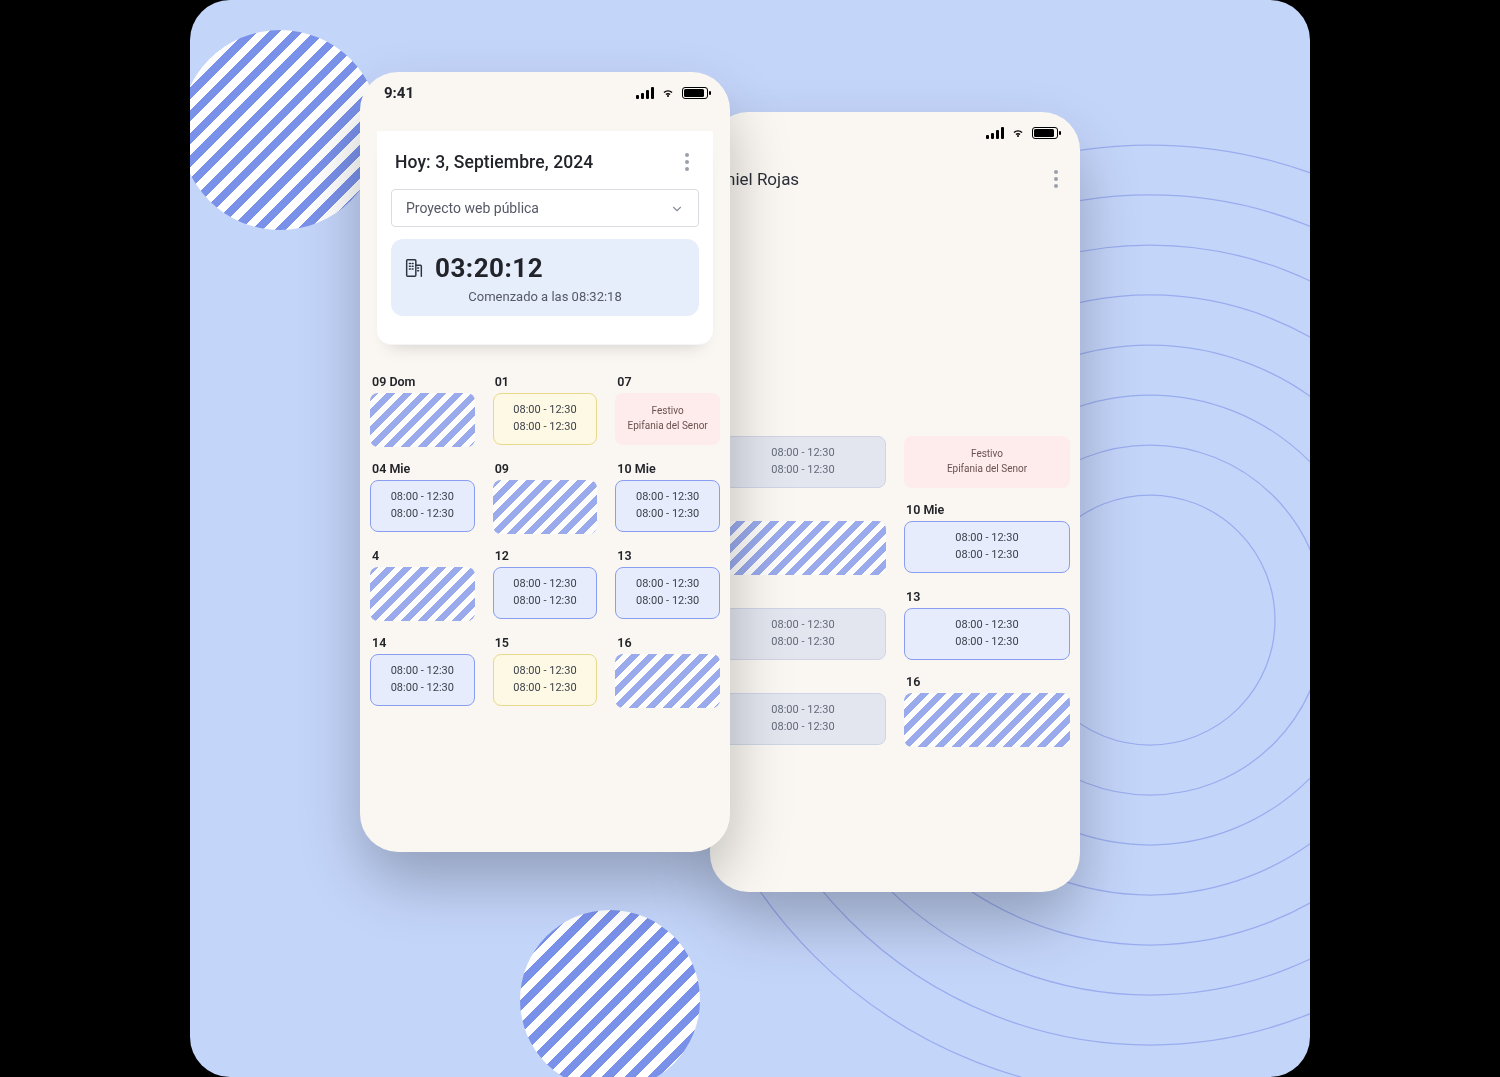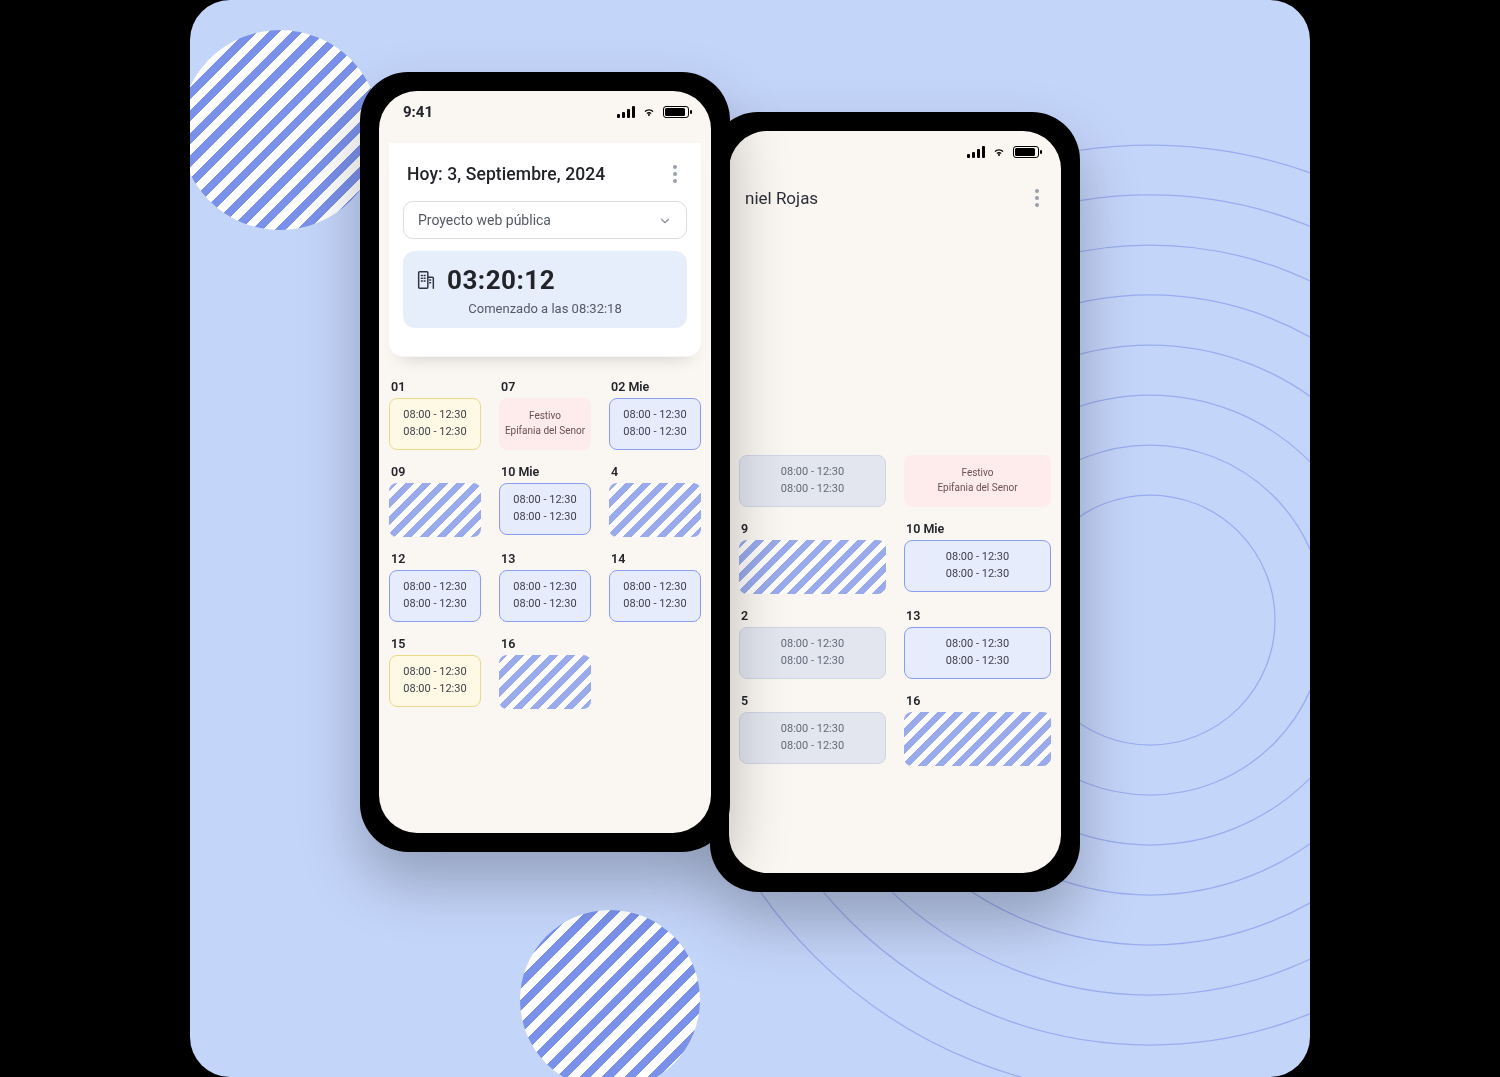--- a/index.html
+++ b/index.html
@@ -54,21 +54,21 @@
     opacity: .5;
   }
   .deco-rings svg { width: 100%; height: 100%; }
 
   
   .phone {
     position: absolute;
     width: 370px; height: 780px;
     background: #000;
     border-radius: 48px;
-    padding: 19px;
+    padding: 0;
     box-shadow: 0 30px 60px rgba(0,0,0,.25);
   }
   .phoneA { left: 170px; top: 72px; z-index: 5; }
   .phoneB { left: 520px; top: 112px; z-index: 2; }
   .screen {
     position: relative;
     width: 100%; height: 100%;
     background: var(--bg-app);
     border-radius: 38px;
     overflow: hidden;
@@ -89,35 +89,35 @@
   .battery {
     width: 26px; height: 12px; border: 1.5px solid #000; border-radius: 3px; position: relative;
   }
   .battery::after { content:""; position:absolute; right:-4px; top:3px; width:2px; height:4px; background:#000; border-radius:1px; }
   .battery i { display:block; width: 20px; height: 8px; margin:.5px; background:#000; border-radius:1.5px; }
 
   
   .header-panel {
     position: relative;
     background: var(--panel);
-    margin: 10px;
+    margin: 17px;
     padding: 14px 14px 16px;
     border-bottom: 1px solid rgba(0,0,0,.04);
     box-shadow: 0 12px 18px -12px rgba(0,0,0,.18);
     border-radius: 0 0 14px 14px;
     z-index: 3;
   }
   .title-row { display:flex; align-items:center; justify-content:space-between; padding: 2px 4px 12px; }
   .page-title { font-size: 17.5px; font-weight: 500; letter-spacing: .1px; }
   .kebab { display:flex; flex-direction:column; gap:3px; padding:6px; cursor:pointer; }
   .kebab span { width:4px; height:4px; border-radius:50%; background:#9aa0ab; }
 
   .select {
     display:flex; align-items:flex-end; justify-content:space-between;
-    border:1px solid #d9dbe1; border-radius:10px;
+    border:1px solid #d9dbe1; border-radius:4px;
     padding: 10px 14px; margin-bottom: 12px;
     font-size: 14px; color: var(--muted);
     cursor:pointer;
   }
   .chev { width:14px; height:14px; }
 
   .timer-card {
     background: var(--timer-bg);
     border-radius: 12px;
     padding: 14px 12px 12px;
@@ -340,35 +340,39 @@
               </svg>
             <span class="timer-value">03:20:12</span>
           </div>
           <div class="timer-sub">Comenzado a las 08:32:18</div>
         </div>
 
       </div>
 
       <div class="caldays" id="gridA">
           <div class="day">
+            <div class="dlabel">09 Dom</div>
+            <div class="entry stripes"></div>
+          </div>
+          <div class="day">
             <div class="dlabel">01</div>
             <div class="entry yellow">
               <div>08:00 - 12:30</div>
               <div>08:00 - 12:30</div>
             </div>
           </div>
           <div class="day">
             <div class="dlabel">07</div>
             <div class="entry holiday">
               <div>Festivo</div>
               <div>Epifania del Senor</div>
             </div>
           </div>
           <div class="day">
-            <div class="dlabel">02 Mie</div>
+            <div class="dlabel">04 Mie</div>
             <div class="entry blue">
               <div>08:00 - 12:30</div>
               <div>08:00 - 12:30</div>
             </div>
           </div>
           <div class="day">
             <div class="dlabel">09</div>
             <div class="entry stripes"></div>
           </div>
           <div class="day">

